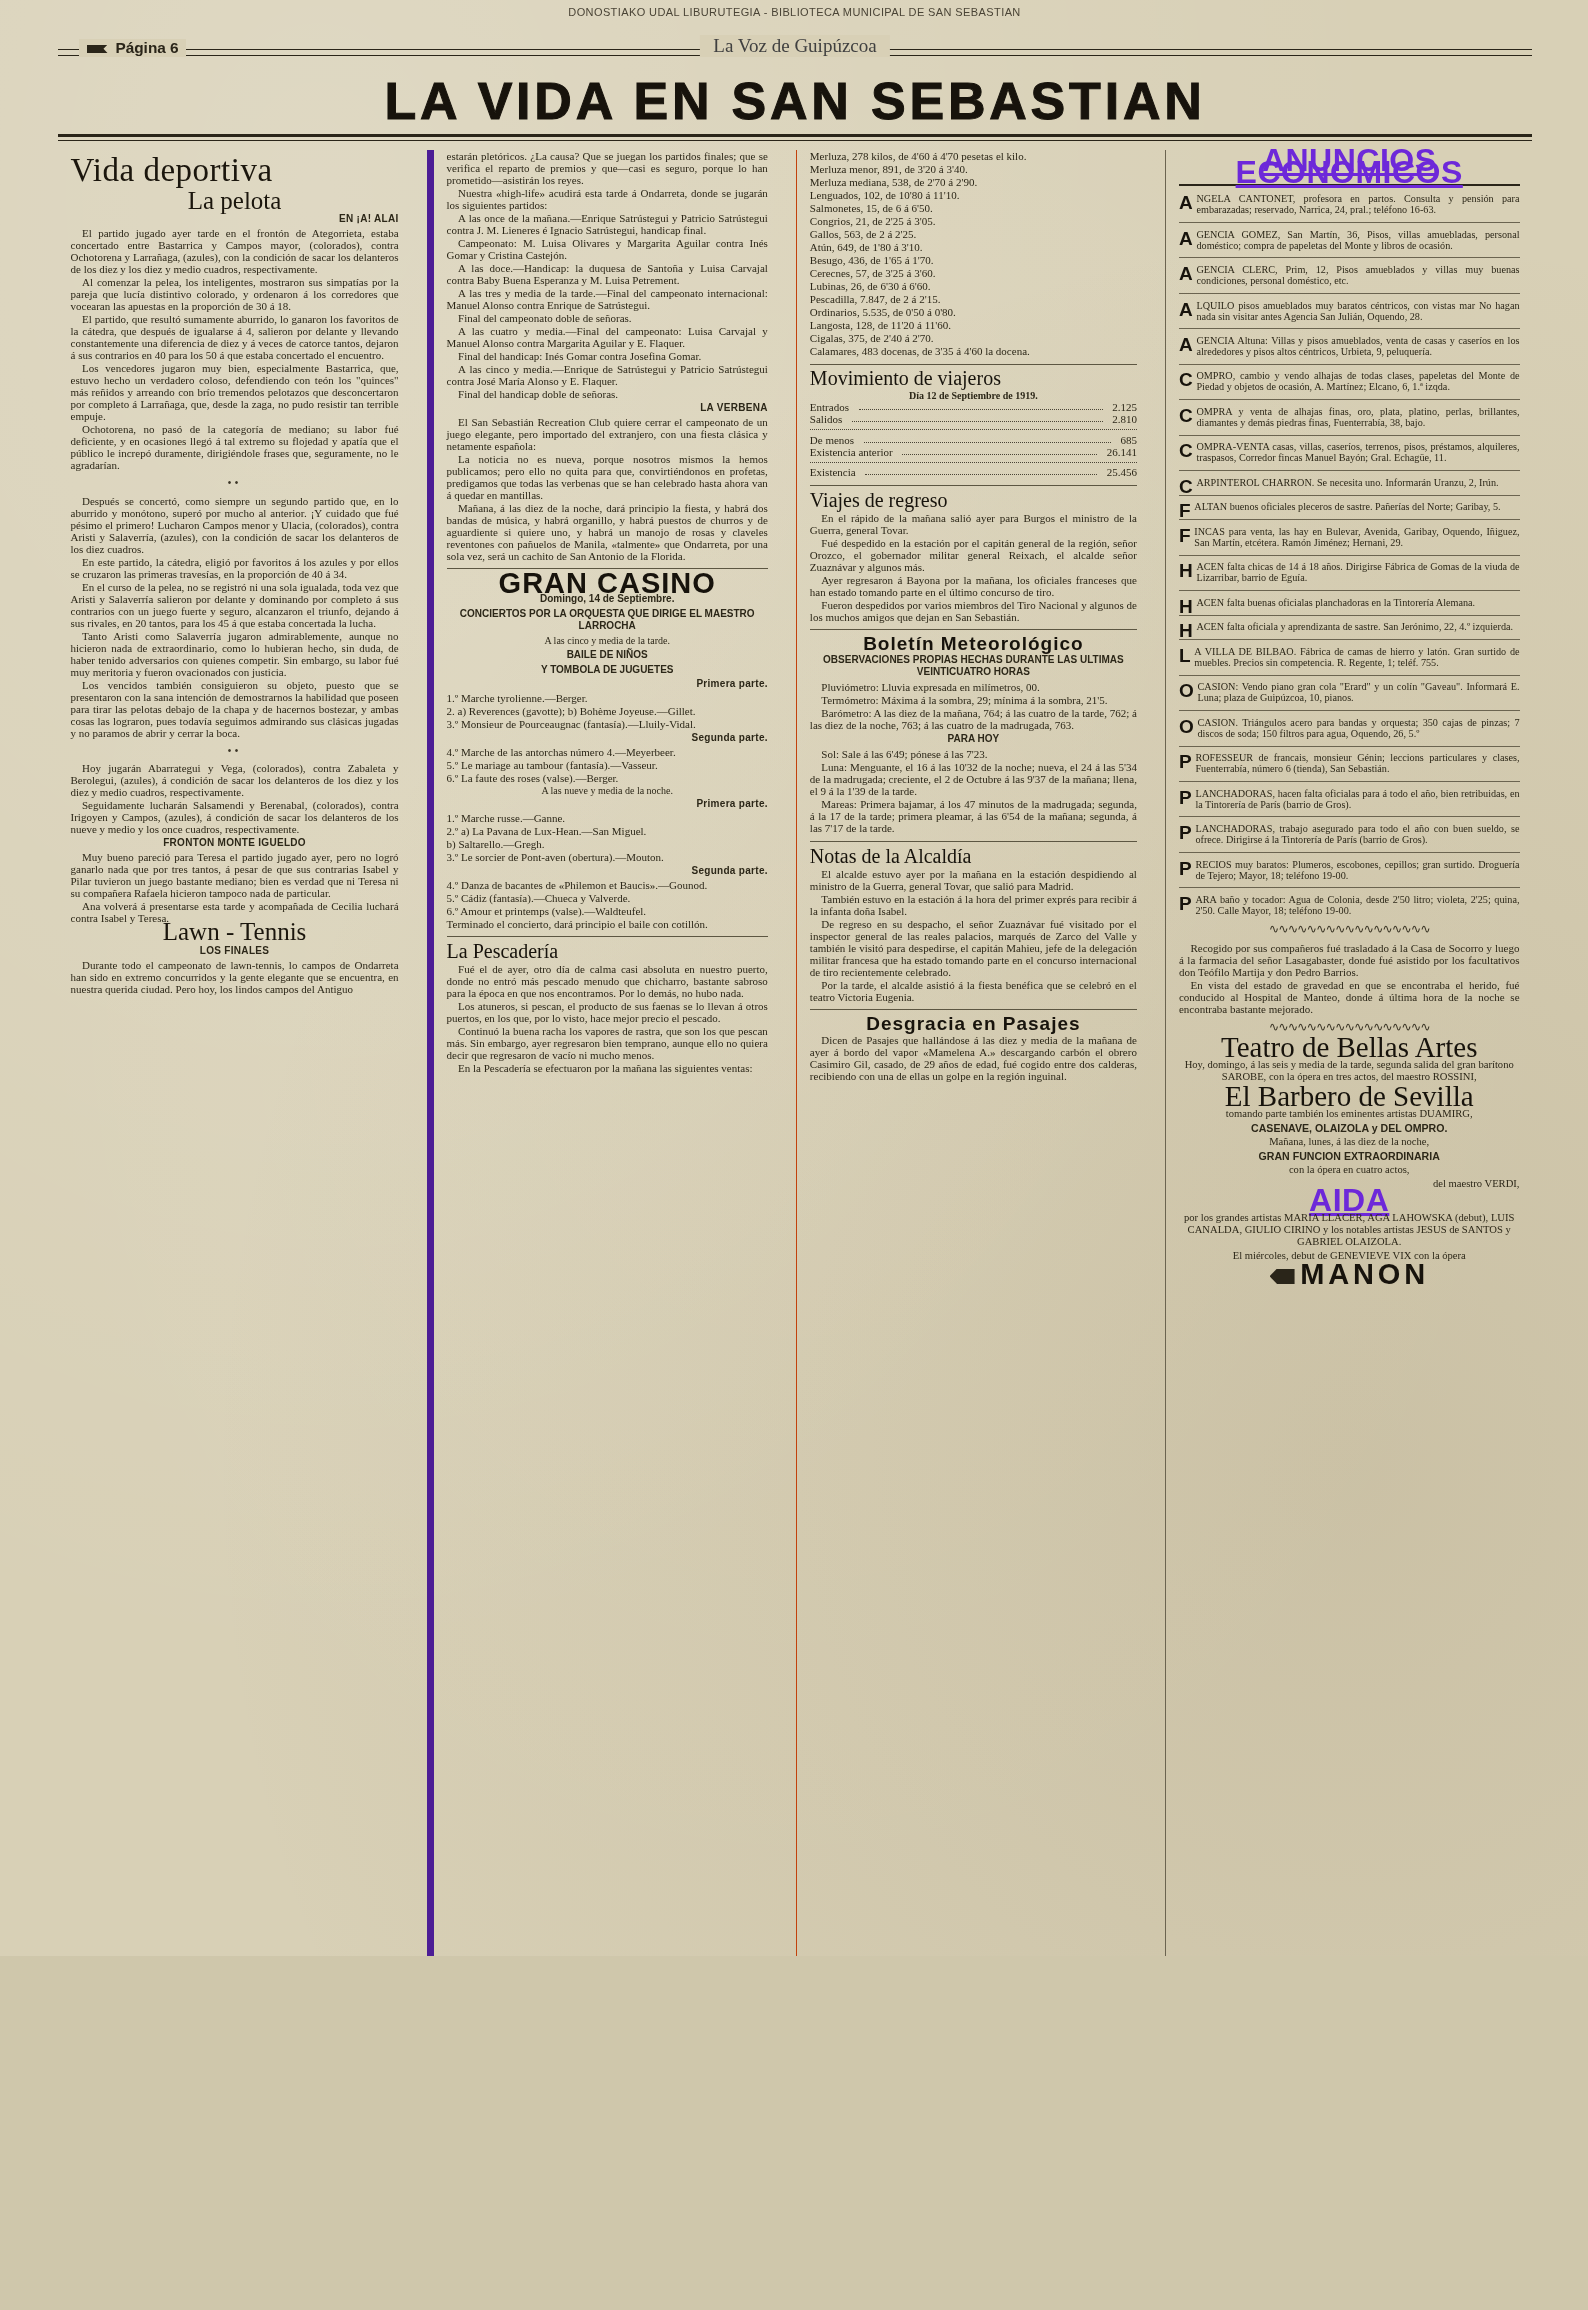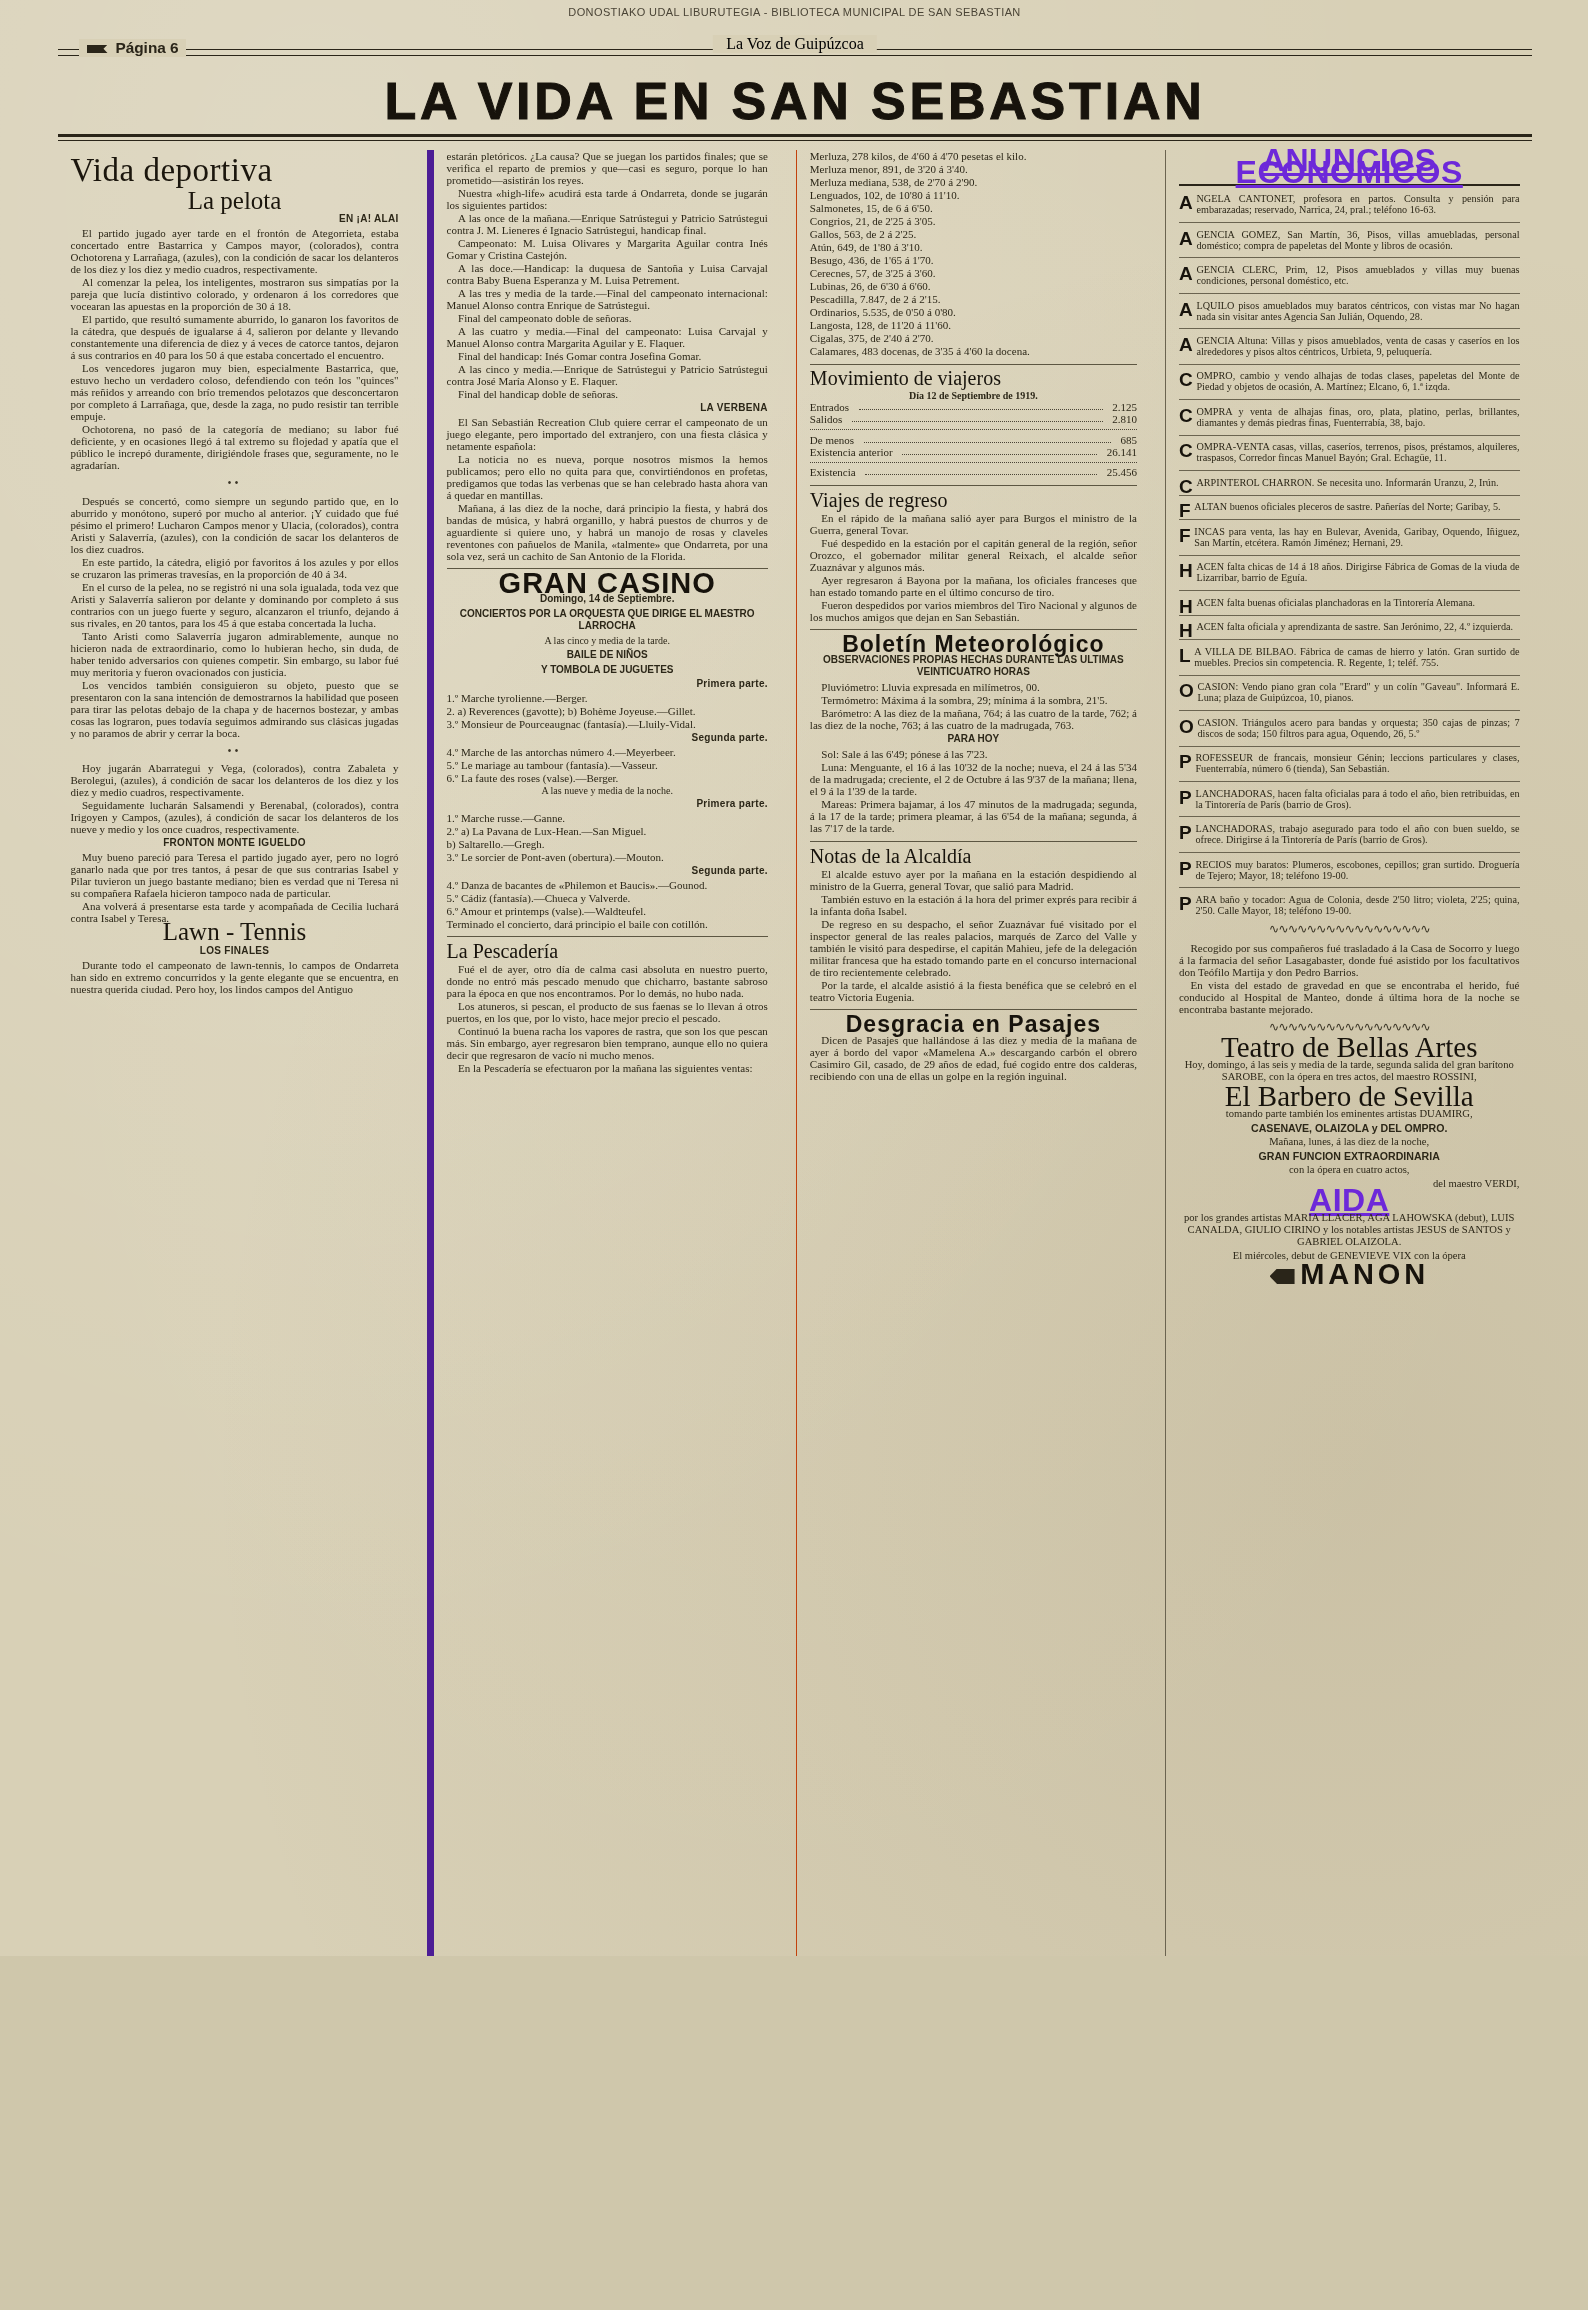--- a/index.html
+++ b/index.html
@@ -37,21 +37,21 @@
     border-top:1.9px solid #2a2519;border-bottom:1.9px solid #2a2519;
   }
   .mh-left{
     position:absolute;left:21px;top:1.9px;background:#d8d0b6;padding:0 7.7px;
     font-family:"Liberation Sans",sans-serif;font-weight:bold;font-size:15.4px;color:#2a2519;
   }
   .mh-flag{display:inline-block;width:21px;height:8.6px;background:#2a2519;margin-right:7.7px;
     clip-path:polygon(0 0,100% 0,80% 50%,100% 100%,0 100%);vertical-align:middle;}
   .mh-center{
     position:absolute;left:50%;transform:translateX(-50%);top:-1.9px;background:#d8d0b6;padding:0 13.4px;
-    font-size:16px;color:#000000;font-family:"Liberation Serif",serif;
+    font-size:19px;color:#404040;font-family:"Liberation Serif",serif;
   }
   .title-bar{
     margin-top:3.8px;text-align:center;
     font-family:"Liberation Sans",sans-serif;
     font-weight:bold;font-size:52px;letter-spacing:3.8px;color:#17130c;
     -webkit-text-stroke:1px #17130c;
     line-height:1.05;
   }
   .title-rule{height:2.9px;background:#2a2519;margin:5.8px 0 1.9px;}
   .title-rule.thin{height:1px;margin-top:2.9px;}
@@ -92,21 +92,21 @@
   .bold-c{font-family:"Liberation Sans",sans-serif;font-weight:bold;font-size:10px;text-align:center;margin:2.9px 0;}
   .orn{
     text-align:center;font-size:11.5px;letter-spacing:2.9px;margin:5.8px 0;color:#3a3425;
   }
   .rule{height:1px;background:#5c5642;margin:6.7px 0;}
   .rule.d{height:1.9px;background:#2a2519;}
   .banner{
     font-family:"Liberation Sans",sans-serif;font-weight:bold;
     font-size:29px;letter-spacing:1px;text-align:center;color:#17130c;margin:7.7px 0 3.8px;
   }
-  .banner.sm{font-size:23px;}
+  .banner.sm{font-size:19px;}
   .banner-script{
     font-family:"Liberation Serif",serif;font-size:20px;text-align:left;color:#17130c;margin:7.7px 0 5.8px;
   }
   .list-line{display:flex;justify-content:space-between;gap:5.8px;}
   .dots{flex:1;border-bottom:1px dotted #4a4436;margin:0 3.8px 2.9px;}
   .hr-dot{border-top:1px dotted #4a4436;margin:3.8px 0;}
   
   .ad{
     margin:0 0 6.7px 0;font-size:10.2px;line-height:11px;text-align:justify;
     padding-left:0;

